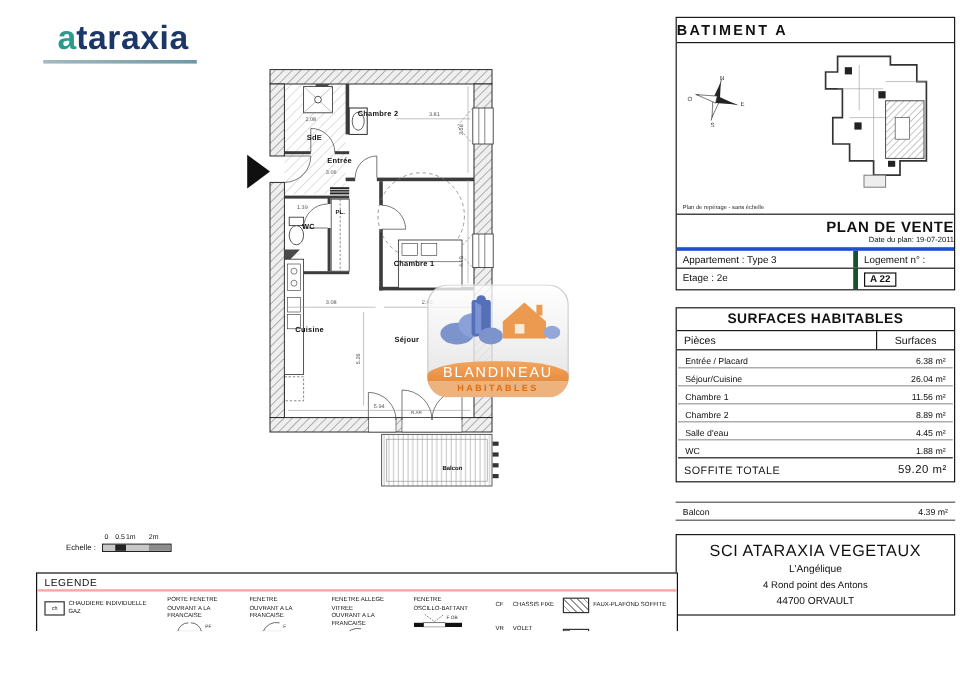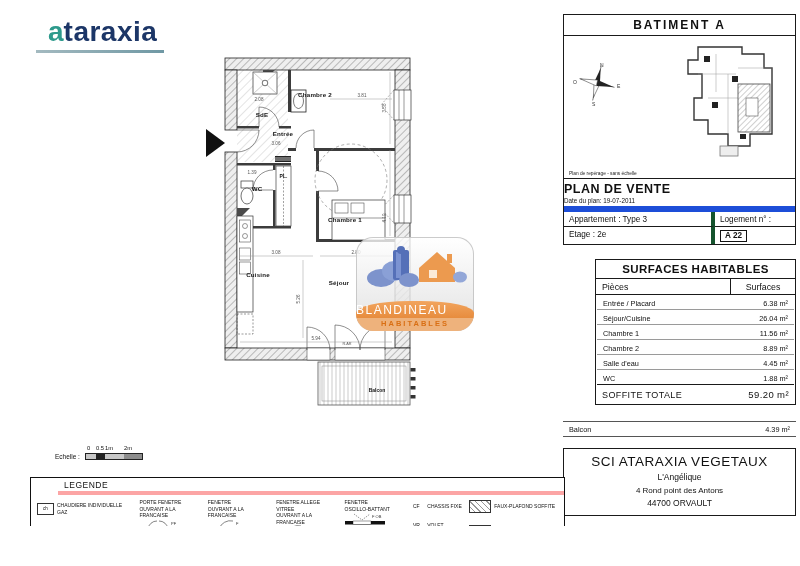--- a/index.html
+++ b/index.html
@@ -21,47 +21,47 @@
   .dim{font-size:4.6px;fill:#555;text-anchor:middle;}
   .dim-xs{font-size:3.8px;fill:#555;text-anchor:middle;}
 
   
   .watermark{position:absolute;left:356px;top:237px;width:118px;height:94px;border-radius:17px;
              background:linear-gradient(180deg,rgba(255,255,255,.78),rgba(222,222,222,.86));
              box-shadow:inset 0 0 0 1px rgba(190,190,190,.8);overflow:hidden;}
   .wm-art{display:block;margin:5px auto 0;}
   .wm-band{position:absolute;left:0;bottom:0;width:100%;}
   .wm-name{background:linear-gradient(180deg,#f2a55e,#e78c3e);color:#fff;font-size:12px;
-           letter-spacing:1.5px;padding:2px 0 1px;
+           letter-spacing:1.5px;text-align:center;padding:2px 0 1px;
            border-radius:45% 45% 0 0 / 12px 12px 0 0;}
   .wm-tag{background:#eeb27c;color:#d96f14;font-weight:bold;font-size:7.5px;letter-spacing:2px;
           text-align:center;padding:1px 0 3px;}
 
   
   .rpanel{position:absolute;left:563px;top:14px;width:233px;}
   .box{border:1px solid #1a1a1a;background:#fff;box-sizing:border-box;}
   .tb-head{text-align:center;padding:5px 2px 4px;border-bottom:1px solid #1a1a1a;}
   .tb-title{font-size:20px;font-weight:bold;letter-spacing:1px;}
   .tb-sub{font-size:9.5px;margin-top:2.5px;letter-spacing:.3px;}
-  .tb-batiment{text-align:center;font-size:12px;font-weight:bold;letter-spacing:2px;
+  .tb-batiment{font-size:12px;font-weight:bold;letter-spacing:2px;
                padding:3px 0;border-bottom:1px solid #1a1a1a;}
   .tb-site{position:relative;height:142px;border-bottom:1px solid #1a1a1a;}
   .compass{position:absolute;left:8px;top:24px;}
   .miniplan{position:absolute;right:15px;top:6px;}
   .site-caption{position:absolute;left:5px;bottom:2px;font-size:4.8px;color:#222;}
-  .tb-pdv{text-align:left;padding:3px 0 2px;border-bottom:6px solid #1d4ed8;}
+  .tb-pdv{text-align:right;padding:3px 0 2px;border-bottom:3px solid #1d4ed8;}
   .pdv-title{font-size:12.5px;font-weight:bold;letter-spacing:.5px;}
   .pdv-date{font-size:6.3px;margin-top:1px;}
   .tb-grid{display:grid;grid-template-columns:1fr 80px;}
   .cell{padding:3px 5px 2px;font-size:8.2px;}
   .cl{border-right:4px solid #14532d;}
   .bt{border-top:1px solid #1a1a1a;}
   .lot-box{display:inline-block;border:1px solid #111;padding:0 4px 1px;font-size:8.2px;font-weight:bold;}
 
-  .surf-box{margin-top:14px;margin-left:32px;}
+  .surf-box{margin-top:14px;}
   .surf-title{text-align:center;font-weight:bold;font-size:11.5px;letter-spacing:.4px;
               padding:3px 0;border-bottom:1px solid #1a1a1a;}
   .surf-cols{display:flex;border-bottom:1px solid #1a1a1a;font-size:8.8px;}
   .surf-cols .c1{flex:1;padding:2.5px 6px;}
   .surf-cols .c2{width:64px;border-left:1px solid #1a1a1a;text-align:center;padding:2.5px 0;}
   .surf-row{display:flex;justify-content:space-between;font-size:7.3px;
             padding:3.5px 6px 1.5px;border-bottom:1px solid #9a9a9a;margin:0 1px;}
   .surf-total{display:flex;justify-content:space-between;align-items:center;
               padding:4px 6px 4px;font-size:9px;letter-spacing:.4px;}
   .surf-total .val{font-size:9.5px;}
@@ -82,21 +82,21 @@
   .sc-row{display:flex;align-items:center;}
   .sc-label{display:inline-block;width:30px;}
   .sc-bar{width:56px;height:5px;border:1px solid #222;display:flex;}
   .sc-bar .s1{width:10px;background:#c8c8c8;}
   .sc-bar .s2{width:9px;background:#222;}
   .sc-bar .s3{width:19px;background:#c8c8c8;}
   .sc-bar .s4{flex:1;background:#8d8d8d;}
 
   
   .legend{position:absolute;left:30px;top:477px;width:533px;border:1px solid #111;background:#fff;}
-  .leg-title{font-size:8.5px;letter-spacing:.5px;padding:2px 6px 1px;border-bottom:4px solid #fca5a5;margin-left:27px;}
+  .leg-title{font-size:8.5px;letter-spacing:.5px;padding:2px 6px 1px;border-bottom:2px solid #fca5a5;}
   .leg-body{display:flex;gap:7px;padding:4px 6px 3px;font-size:5px;line-height:1.3;}
   .leg-colA{width:112px;display:flex;flex-direction:column;justify-content:space-between;padding:3px 0 4px;}
   .leg-item{display:flex;align-items:center;gap:3px;}
   .sw-ch{width:15px;height:10px;border:1px solid #333;font-size:4.5px;display:flex;
          align-items:center;justify-content:center;flex:none;}
   .sw-te{width:15px;height:6px;border:1px solid #333;flex:none;
          background:repeating-linear-gradient(90deg,#333 0 2px,#fff 2px 4px);}
   .leg-colW{width:72px;}
   .leg-colW .wl{min-height:12px;}
   .leg-colT{width:58px;display:flex;flex-direction:column;justify-content:space-between;padding:4px 0 5px;}

